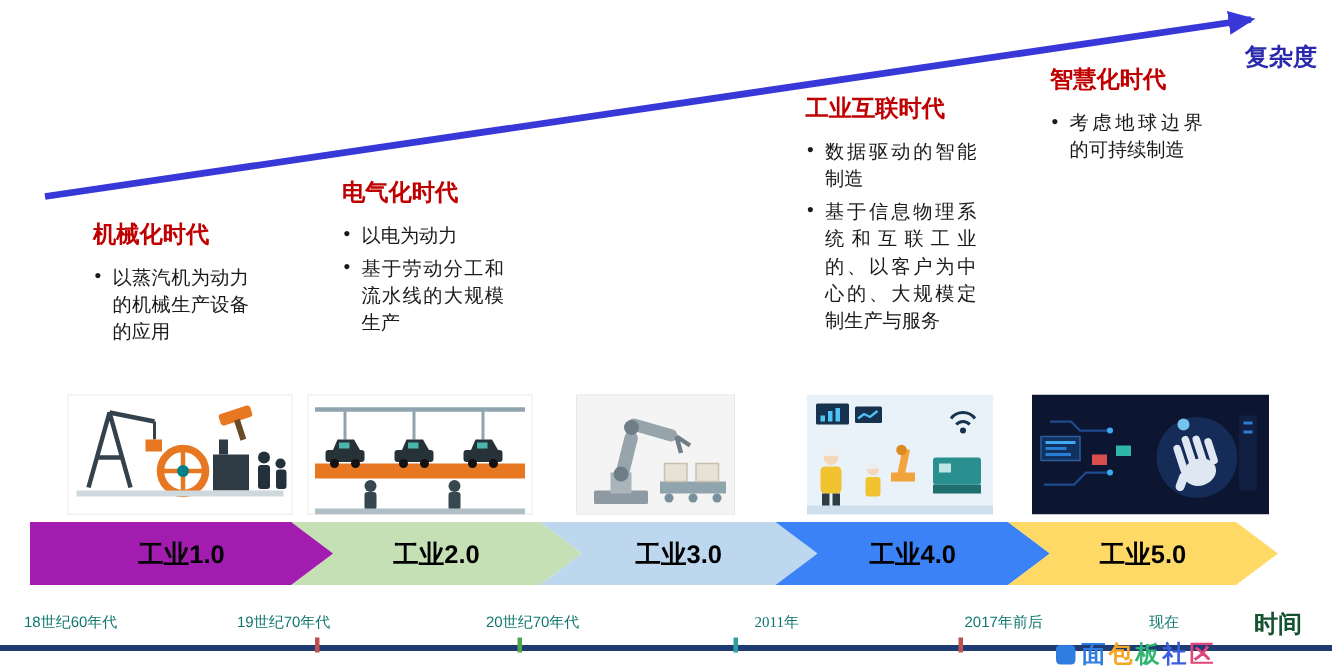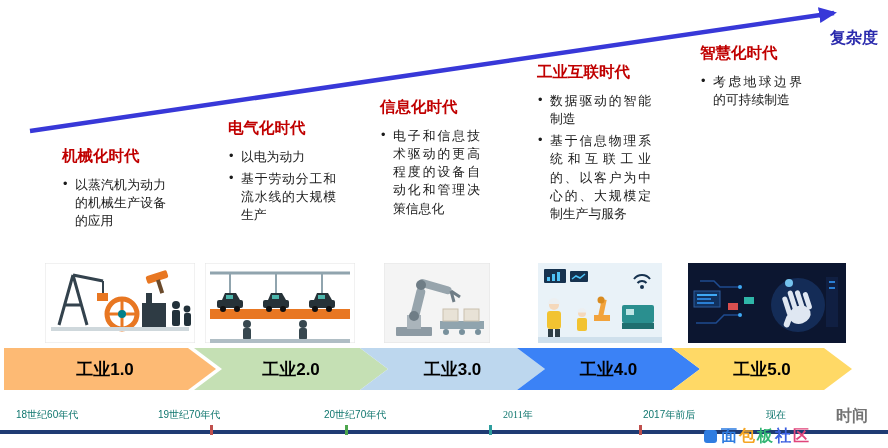--- a/index.html
+++ b/index.html
@@ -3,21 +3,21 @@
 <meta charset="utf-8">
 <title>Industry Evolution Diagram</title>
 <style>
   html,body{margin:0;padding:0;}
   body{font-family:"Liberation Sans","DejaVu Sans",sans-serif;background:#ffffff;}
   #canvas{position:relative;width:888px;height:448px;background:#ffffff;overflow:hidden;}
 
   
   #arrowSvg{position:absolute;left:0;top:0;}
   #complexityLabel{position:absolute;left:818px;top:28px;font-size:16px;font-weight:700;color:#2a2aad;margin-left:12px;}
-  #timeLabel{position:absolute;left:836px;top:406px;font-size:16px;font-weight:700;color:#737373;z-index:5;}
+  #timeLabel{position:absolute;left:836px;top:406px;font-size:16px;font-weight:700;color:#14532d;z-index:5;}
 
   
   .era{position:absolute;}
   .era-title{font-size:15.5px;font-weight:700;color:#c00000;margin:0 0 9px 0;white-space:nowrap;}
   .era ul{margin:0;padding:0;list-style:none;}
   .era li{position:relative;padding-left:13px;font-size:12.8px;line-height:1.42;color:#1a1a1a;margin-bottom:4px;text-align:justify;}
   .era li::before{content:"•";position:absolute;left:1px;top:-1px;color:#1a1a1a;}
   #era1{left:62px;top:146px;width:104px;}
   #era2{left:228px;top:118px;width:108px;}
   #era3{left:380px;top:97px;width:100px;}
@@ -31,21 +31,21 @@
   #img2{left:205px;width:150px;}
   #img3{left:384px;width:106px;}
   #img4{left:538px;width:124px;}
   #img5{left:688px;width:158px;}
 
   
   .banner{position:absolute;top:348px;height:42px;display:flex;align-items:center;justify-content:center;
           font-weight:700;font-size:17px;color:#000;}
   .chev-first{clip-path:polygon(0 0,calc(100% - 28px) 0,100% 50%,calc(100% - 28px) 100%,0 100%);}
   .chev{clip-path:polygon(0 0,calc(100% - 28px) 0,100% 50%,calc(100% - 28px) 100%,0 100%,28px 50%);}
-  #banner1{left:4px;width:202px;background:#fdba74;padding-right:10px;}
+  #banner1{left:20px;width:202px;background:#a21caf;padding-right:10px;}
   #banner2{left:194px;width:194px;background:#c5e0b4;}
   #banner3{left:360px;width:185px;background:#bdd7ee;}
   #banner4{left:517px;width:183px;background:#3b82f6;}
   #banner5{left:672px;width:180px;background:#ffd966;}
 
   
   .tl{position:absolute;top:408px;font-size:10px;color:#0f766e;white-space:nowrap;}
   #tl0{left:16px;} #tl1{left:158px;} #tl2{left:324px;} #tl3{left:503px;font-family:Liberation Serif, serif;} #tl4{left:643px;} #tl5{left:766px;}
   #baseline{position:absolute;left:0;top:430px;width:888px;height:4px;background:#1f3b73;}
   .tick{position:absolute;top:425px;width:3px;height:10px;z-index:2;}
@@ -85,26 +85,20 @@
   </div>
 
   <div class="era" id="era2">
     <div class="era-title">电气化时代</div>
     <ul>
       <li>以电为动力</li>
       <li>基于劳动分工和流水线的大规模生产</li>
     </ul>
   </div>
 
-  <div class="era" id="era3">
-    <div class="era-title">信息化时代</div>
-    <ul>
-      <li>电子和信息技术驱动的更高程度的设备自动化和管理决策信息化</li>
-    </ul>
-  </div>
 
   <div class="era" id="era4">
     <div class="era-title">工业互联时代</div>
     <ul>
       <li>数据驱动的智能制造</li>
       <li>基于信息物理系统和互联工业的、以客户为中心的、大规模定制生产与服务</li>
     </ul>
   </div>
 
   <div class="era" id="era5">

